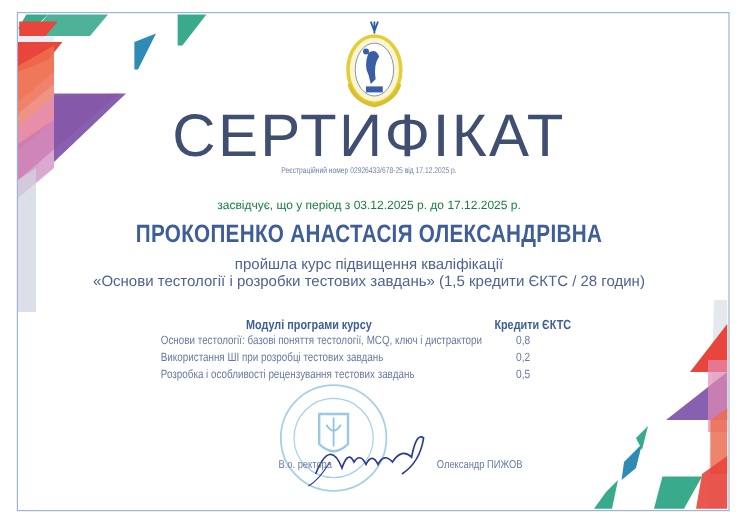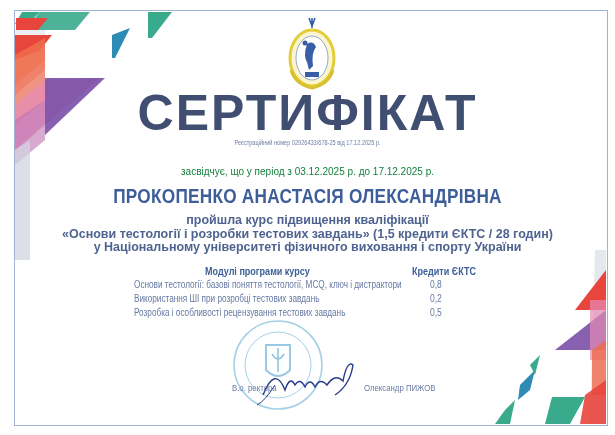--- a/index.html
+++ b/index.html
@@ -8,30 +8,30 @@
     font-family: "Liberation Sans", sans-serif;
   }
   .frame {
     position: absolute; left: 14px; top: 10px; width: 592px; height: 414px;
     border: 1px solid #9fb4d4; background: #ffffff; overflow: hidden;
   }
   .deco { position: absolute; left: 0; top: 0; }
   .center { position: absolute; left: 0; width: 615px; text-align: center; }
   .emblem { position: absolute; left: 283px; top: 14px; width: 58px; height: 80px; }
   .title {
-    top: 88px; font-size: 50px; letter-spacing: 2px; color: #3f4e71; font-weight: bold;
+    top: 88px; font-size: 50px; letter-spacing: 2px; color: #3f4e71; font-weight: normal;
     line-height: 50px;
   }
   .reg { top: 139px; font-size: 7px; color: #6b7fa8; transform: scaleX(0.8); line-height: 8px; }
   .certifies { top: 164px; font-size: 10px; color: #15803d; line-height: 16px; }
   .name {
     top: 184px; font-size: 21px; font-weight: bold; color: #3e5e99; line-height: 24px;
     transform: scaleX(0.82); letter-spacing: 0.3px;
   }
-  .course { top: 214px; font-size: 12.5px; color: #4f6391; line-height: 13.5px; font-weight: bold; }
+  .course { top: 214px; font-size: 12.5px; color: #4f6391; line-height: 13.5px; }
   .course div { white-space: nowrap; }
   .modules { position: absolute; left: 0; top: 265px; width: 615px; }
   .mod-head, .mod-row { position: absolute; white-space: nowrap; }
   .mod-head { font-size: 11px; font-weight: bold; color: #3e5e99; top: 0; transform: scaleX(0.82); transform-origin: left top; }
   .mod-row { font-size: 10px; color: #6779a3; transform: scaleX(0.82); transform-origin: left top; }
   .cr { position: absolute; font-size: 10px; color: #6779a3; transform: scaleX(0.85); transform-origin: left top; }
   .sig-label { position: absolute; font-size: 9.5px; color: #6779a3; transform: scaleX(0.82); transform-origin: left top; white-space: nowrap; }
   .stamp { position: absolute; left: 228px; top: 320px; }
   .signature { position: absolute; left: 255px; top: 355px; }
 </style>
@@ -79,21 +79,20 @@
   <path d="M8 56 Q12 70 29 74 Q46 70 50 56" stroke="#d9c030" stroke-width="3" fill="none"></path>
 </svg>
 
 <div class="center title">СЕРТИФІКАТ</div>
 <div class="center reg">Реєстраційний номер 02926433/678-25 від 17.12.2025 р.</div>
 <div class="center certifies">засвідчує, що у період з 03.12.2025 р. до 17.12.2025 р.</div>
 <div class="center name">ПРОКОПЕНКО АНАСТАСІЯ ОЛЕКСАНДРІВНА</div>
 <div class="center course">
   <div>пройшла курс підвищення кваліфікації</div>
   <div>«Основи тестології і розробки тестових завдань» (1,5 кредити ЄКТС / 28 годин)</div>
-  <div>у Національному університеті фізичного виховання і спорту України</div>
 </div>
 
 <div class="modules">
   <div class="mod-head" style="left:205px;">Модулі програми курсу</div>
   <div class="mod-head" style="left:412px;">Кредити ЄКТС</div>
 
   <div class="mod-row" style="left:134px; top:14px;">Основи тестології: базові поняття тестології, MCQ, ключ і дистрактори</div>
   <div class="cr" style="left:430px; top:14px;">0,8</div>
 
   <div class="mod-row" style="left:134px; top:28px;">Використання ШІ при розробці тестових завдань</div>

